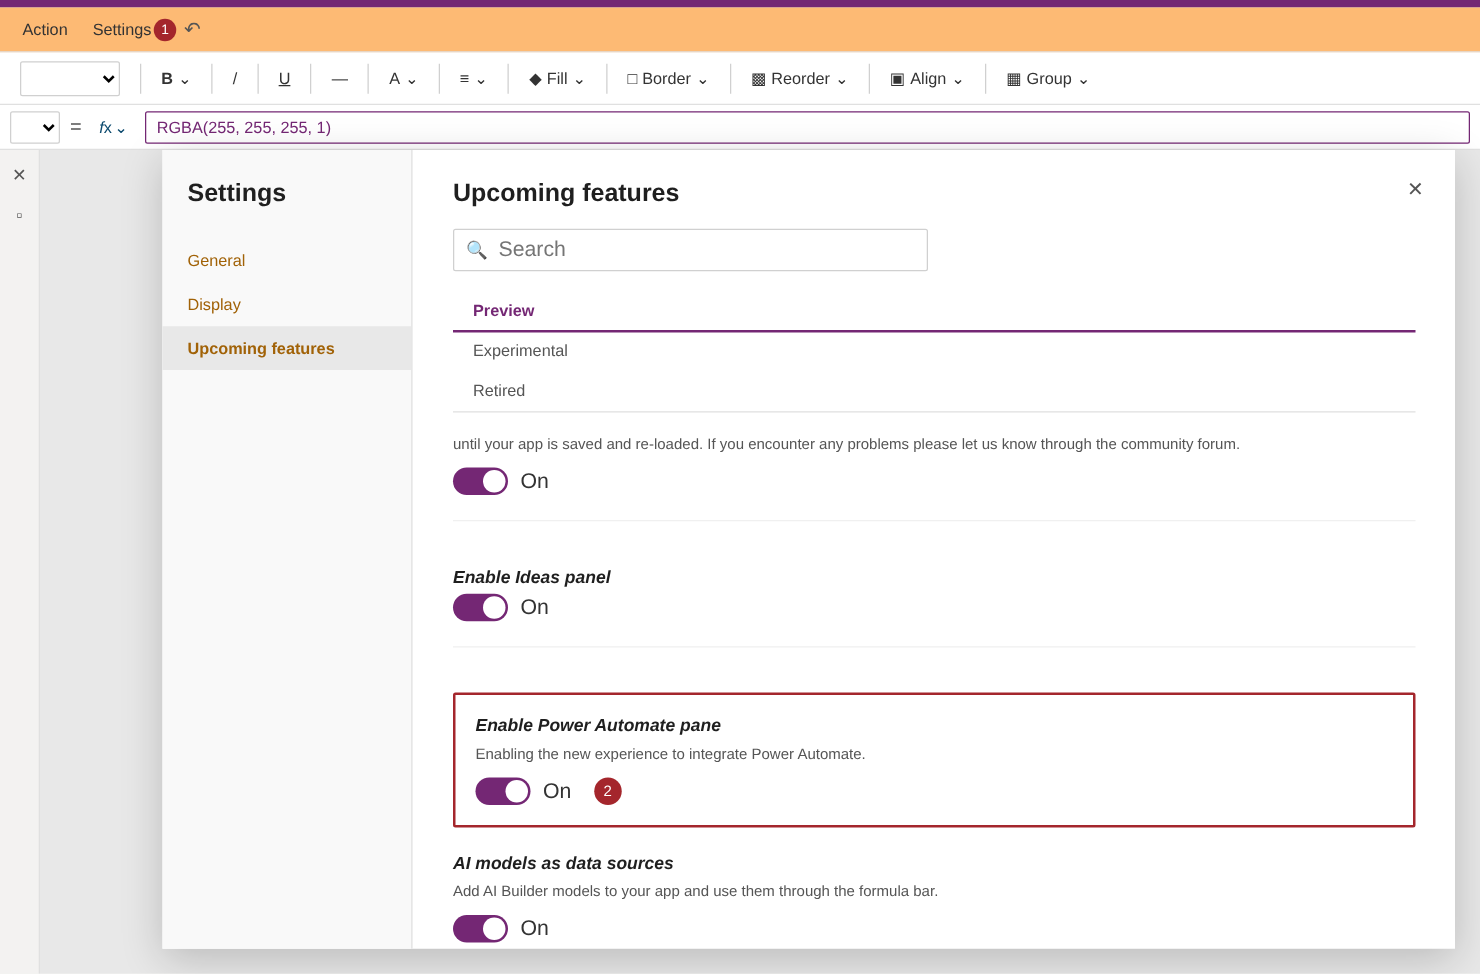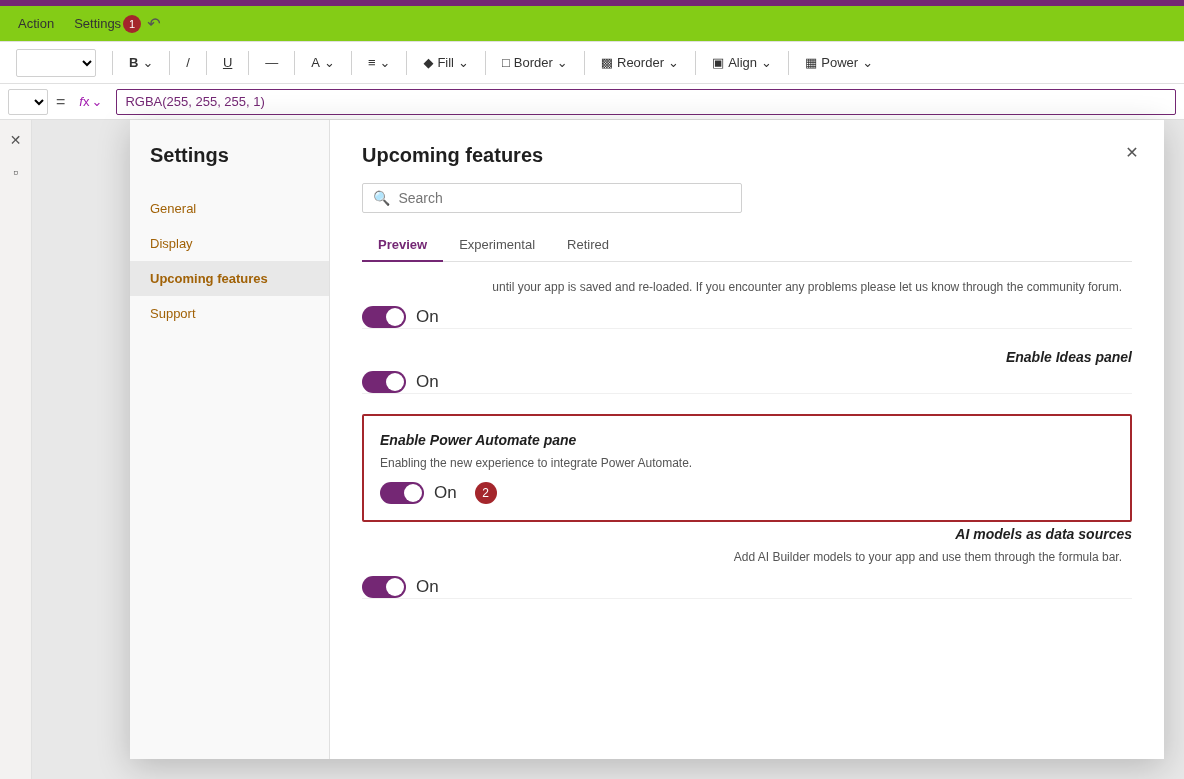--- a/index.html
+++ b/index.html
@@ -8,21 +8,21 @@
     
     .top-bar {
       height: 6px;
       background: #742774;
       width: 100%;
     }
 
     
     .menu-bar {
       height: 36px;
-      background: #84cc16;
+      background: #fdba74;
       display: flex;
       align-items: center;
       padding: 0 8px;
       border-bottom: 1px solid #e0e0e0;
     }
     .menu-item {
       padding: 0 10px;
       height: 100%;
       display: flex;
       align-items: center;
@@ -104,21 +104,21 @@
     }
     .formula-equals {
       font-size: 16px;
       color: #555;
     }
     .formula-fx {
       display: flex;
       align-items: center;
       gap: 2px;
       font-size: 13px;
-      color: #a21caf;
+      color: #0c4a6e;
       padding: 0 6px;
     }
     .formula-input {
       flex: 1;
       height: 26px;
       border: 1px solid #742774;
       border-radius: 2px;
       padding: 0 8px;
       font-size: 13px;
       color: #742774;
@@ -240,51 +240,52 @@
       background: #fff;
     }
     .search-icon {
       color: #555;
       margin-right: 8px;
       font-size: 14px;
     }
     .search-input {
       border: none;
       outline: none;
-      font-size: 14px;
+      font-size: 17px;
       color: #0369a1;
       flex: 1;
     }
 
     
     .tabs-row {
       display: flex;
       gap: 0;
       margin-bottom: 16px;
       border-bottom: 1px solid #e0e0e0;
+      flex-direction: column;
     }
     .tab {
       padding: 8px 16px;
       font-size: 13px;
       color: #555;
       cursor: pointer;
       border-bottom: 2px solid transparent;
       margin-bottom: -1px;
     }
     .tab.active {
       color: #742774;
       border-bottom: 2px solid #742774;
       font-weight: 600;
     }
 
     
     .feature-section {
-      margin-bottom: 20px;
+      margin-bottom: 36px;
+      padding-bottom: 20px;
       border-bottom: 1px solid #f0f0f0;
-      text-align: right;
     }
     .feature-title {
       font-size: 14px;
       font-weight: 600;
       color: #1f1f1f;
       margin-bottom: 6px;
       font-style: italic;
     }
     .feature-desc {
       font-size: 12px;
@@ -321,21 +322,21 @@
     .toggle-label {
       font-size: 17px;
       color: #333;
     }
 
     
     .feature-highlight {
       border: 2px solid #a4262c;
       border-radius: 2px;
       padding: 16px;
-      margin-bottom: 4px;
+      margin-bottom: 20px;
     }
 
     
     .badge2 {
       background: #a4262c;
       color: #fff;
       border-radius: 50%;
       width: 22px;
       height: 22px;
       font-size: 12px;
@@ -416,21 +417,21 @@
   </div>
   <div class="toolbar-separator"></div>
   <div class="toolbar-item">
     <span>▣</span>
     <span>Align</span>
     <span>⌄</span>
   </div>
   <div class="toolbar-separator"></div>
   <div class="toolbar-item">
     <span>▦</span>
-    <span>Power</span>
+    <span>Group</span>
     <span>⌄</span>
   </div>
 </div>
 
 <div class="formula-bar">
   <select class="formula-dropdown"></select>
   <span class="formula-equals">=</span>
   <div class="formula-fx">
     <span><em>f</em>x</span>
     <span>⌄</span>
@@ -447,21 +448,20 @@
 
   <div class="canvas-area"></div>
 
   <div class="settings-dialog">
 
     <div class="settings-sidebar">
       <div class="settings-title">Settings</div>
       <div class="settings-nav-item">General</div>
       <div class="settings-nav-item">Display</div>
       <div class="settings-nav-item active">Upcoming features</div>
-      <div class="settings-nav-item">Support</div>
     </div>
 
     <div class="settings-content">
 
       <div class="close-btn">✕</div>
 
       <div class="settings-content-title">Upcoming features</div>
 
       <div class="search-box">
         <span class="search-icon">🔍</span>

